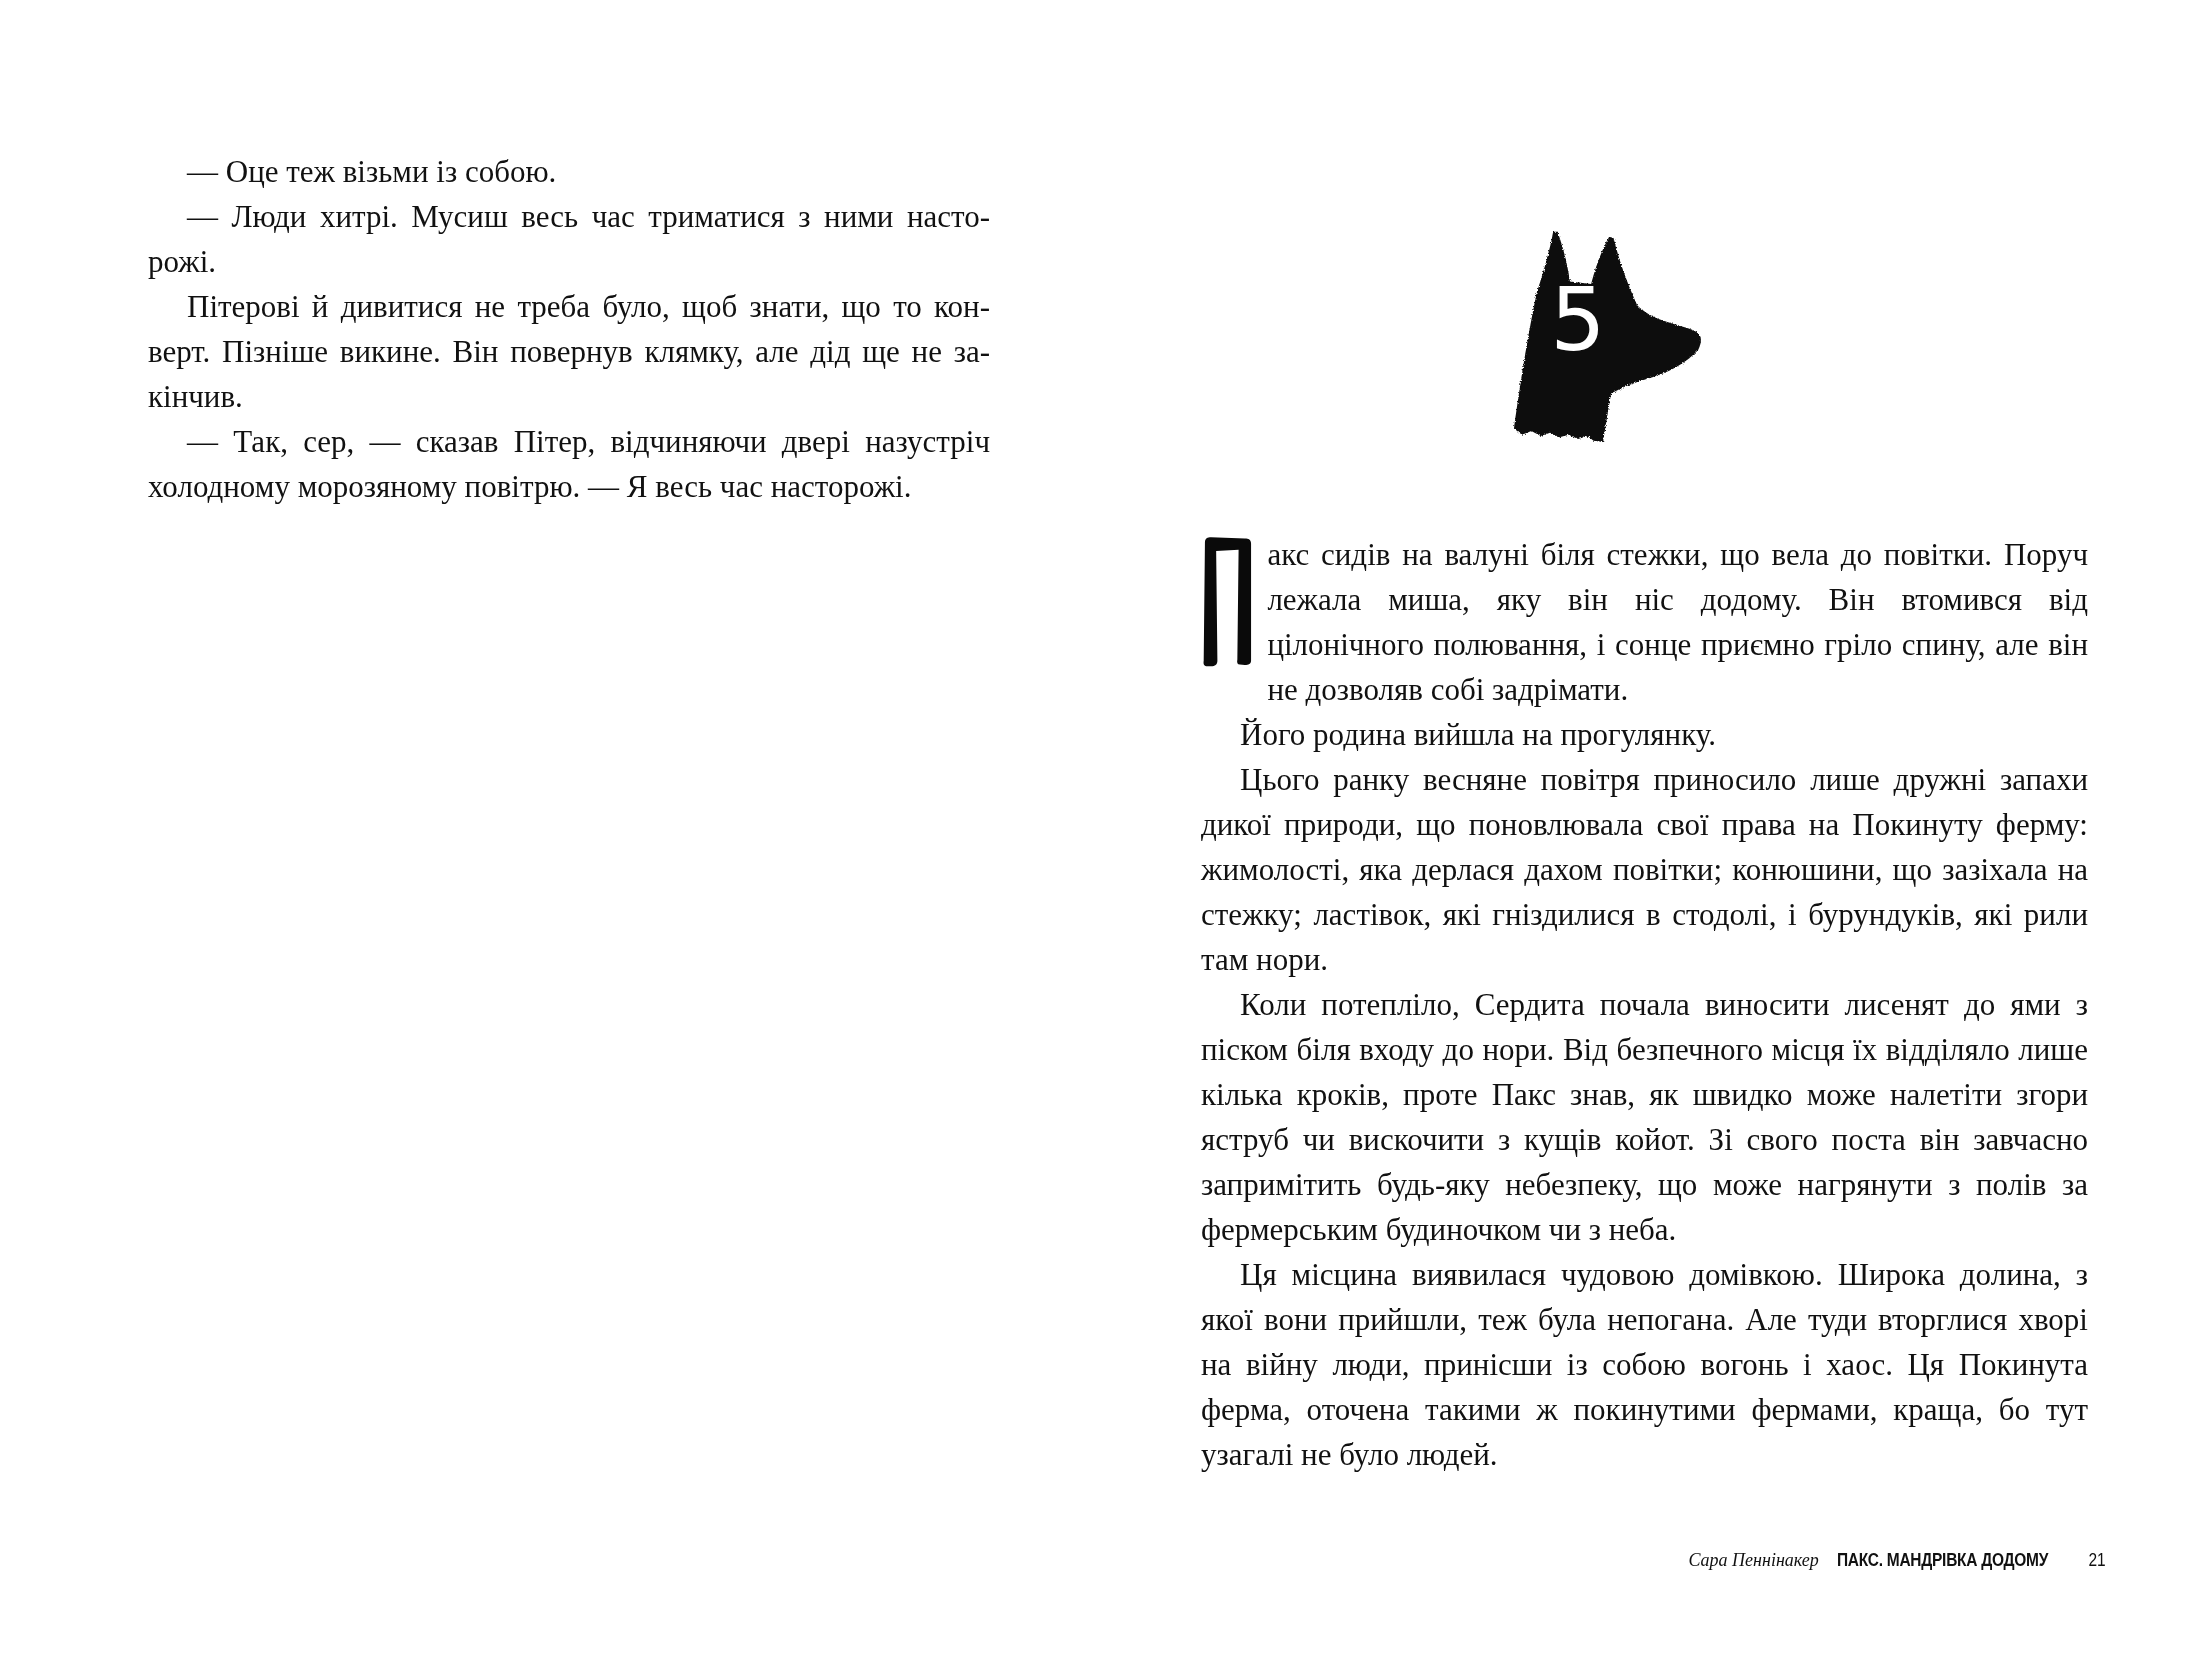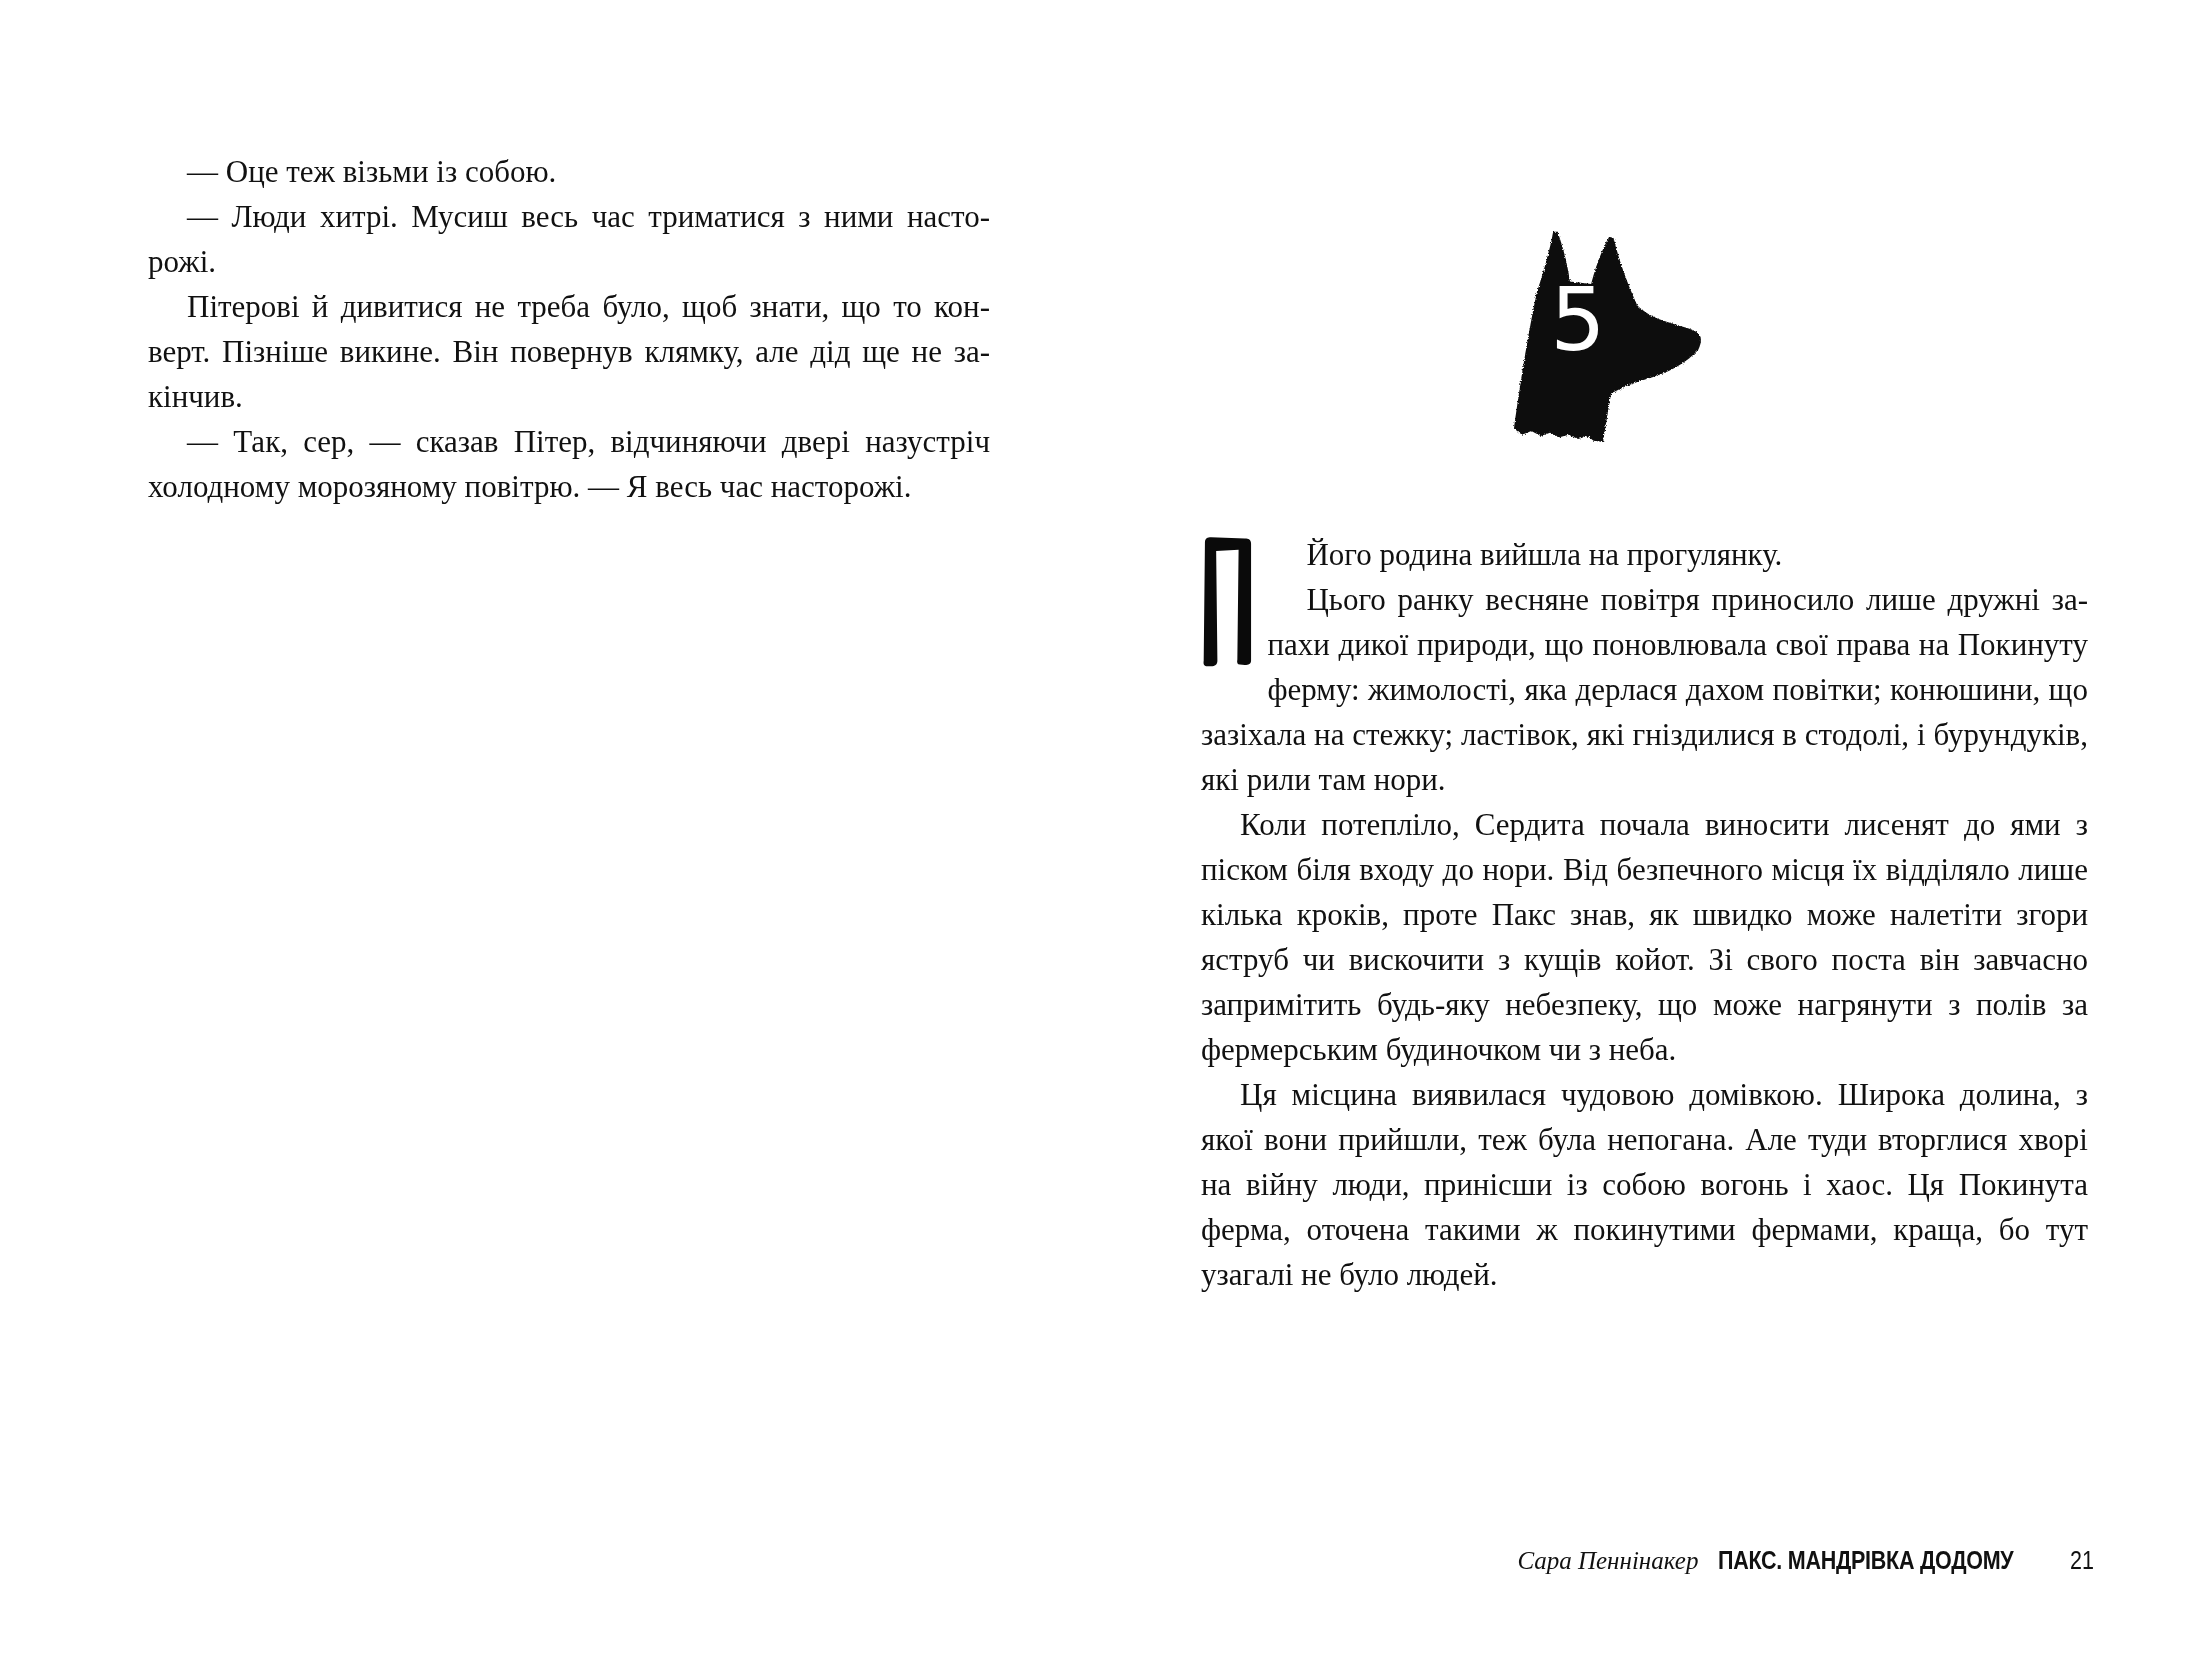--- a/index.html
+++ b/index.html
@@ -38,22 +38,22 @@
   }
 
   .drop-cap-wrap {
     float: left; width: 54px; height: 134px; margin: 3.7px 12.4px 0 0;
     position: relative;
   }
   .drop-cap-wrap svg { position: absolute; left: 0; top: 0; }
   .drop-cap-letter { position: absolute; opacity: 0; font-size: 6.2px; }
 
   .running-footer {
-    position: absolute; right: 109px; top: 1545px;
-    font-size: 25px; line-height: 31px; white-space: nowrap;
+    position: absolute; right: 98px; top: 1545px;
+    font-size: 18px; line-height: 31px; white-space: nowrap;
   }
   .footer-author { font-style: italic; font-family: "Liberation Serif", serif; }
   .footer-title {
     font-family: "Liberation Sans", "DejaVu Sans", sans-serif;
     font-weight: bold; letter-spacing: -0.3px; margin-left: 13.7px;
     display: inline-block; transform: scaleX(0.86); transform-origin: left center;
   }
   .footer-page {
     font-family: "Liberation Sans", "DejaVu Sans", sans-serif;
     margin-left: 0px; display: inline-block; transform: scaleX(0.86);
@@ -109,21 +109,21 @@
 </div>
 <div class="chapter-number">5</div>
 
 <div class="text-block right-text">
   <p class="noindent">
     <span class="drop-cap-wrap">
       <svg width="54" height="134" viewBox="0 0 86 215" xmlns="http://www.w3.org/2000/svg">
         <path fill="#0a0a0a" d="M 6 10 C 6 4, 10 2, 16 2 L 70 4 C 76 4, 80 6, 80 12 L 80 200 C 80 205, 76 207, 70 207 L 62 206 C 58 206, 57 203, 58 198 L 60 22 L 24 24 L 26 200 C 26 206, 22 209, 16 209 L 10 209 C 5 209, 3 206, 4 200 Z"></path>
       </svg>
       <span class="drop-cap-letter">П</span>
-    </span>
+    </span><span>акс сидів на валуні біля стежки, що вела до повітки. Поруч лежала миша, яку він ніс додому. Він втомився від цілонічного полювання, і сонце приємно гріло спину, але він не дозволяв собі задрімати.</span>
   </p>
   <p class="indent">Його родина вийшла на прогулянку.</p>
   <p class="indent">Цього ранку весняне повітря приносило лише дружні за­пахи дикої природи, що поновлювала свої права на Покинуту ферму: жимолості, яка дерлася дахом повітки; конюшини, що зазіхала на стежку; ластівок, які гніздилися в стодолі, і бурундуків, які рили там нори.</p>
   <p class="indent">Коли потепліло, Сердита почала виносити лисенят до ями з піском біля входу до нори. Від безпечного місця їх відділяло лише кілька кроків, проте Пакс знав, як швидко може налетіти згори яструб чи вискочити з кущів койот. Зі свого поста він завчасно запримітить будь-яку небез­пеку, що може нагрянути з полів за фермерським будиноч­ком чи з неба.</p>
   <p class="indent">Ця місцина виявилася чудовою домівкою. Широка до­лина, з якої вони прийшли, теж була непогана. Але туди вторглися хворі на війну люди, принісши із собою вогонь і хаос. Ця Покинута ферма, оточена такими ж покинутими фермами, краща, бо тут узагалі не було людей.</p>
 </div>
 
 <div class="running-footer">
   <span class="footer-author">Сара Пеннінакер</span>
   <span class="footer-title">ПАКС. МАНДРІВКА ДОДОМУ</span>

